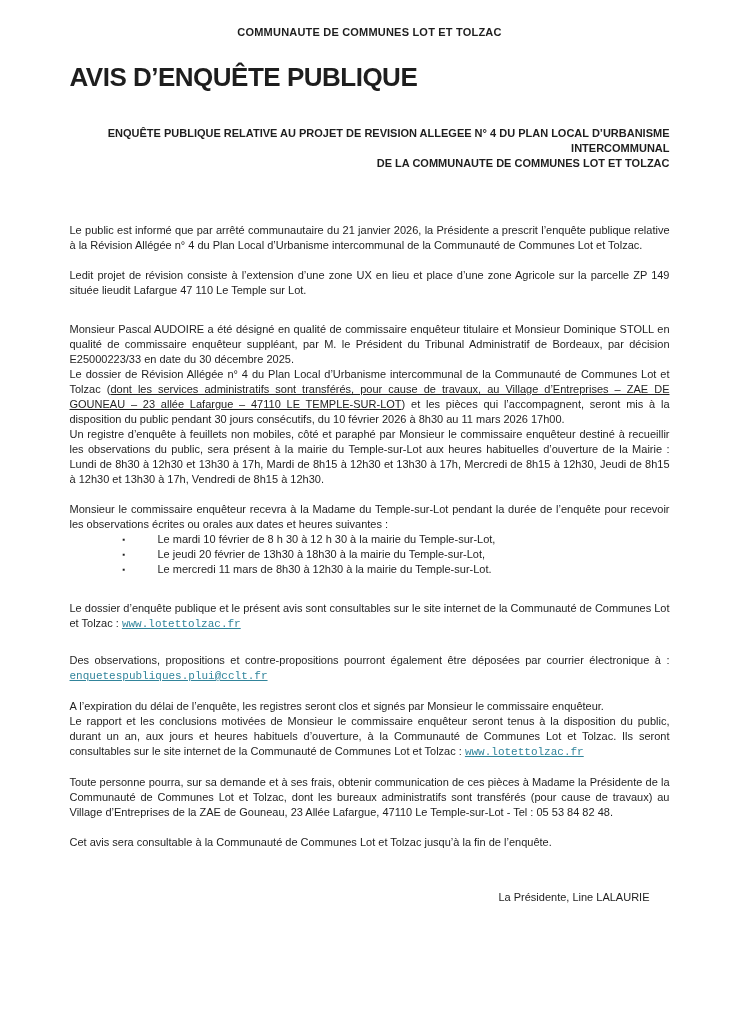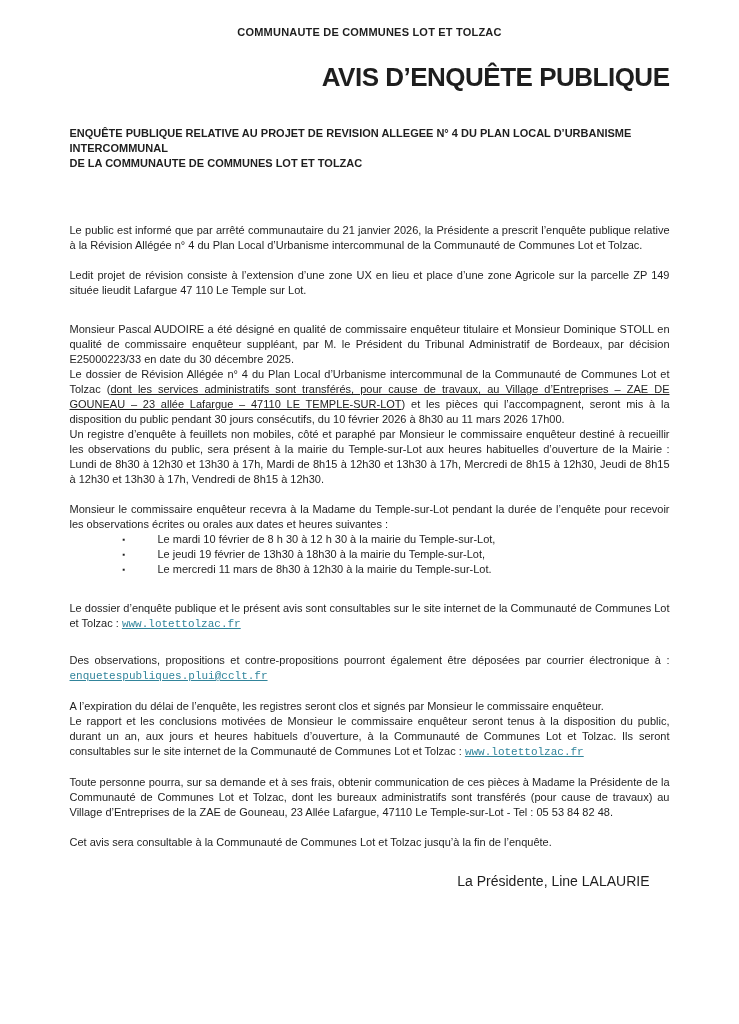--- a/index.html
+++ b/index.html
@@ -18,28 +18,28 @@
 
   
   .org-line {
     text-align: center;
     font-weight: bold;
     font-size: 11px;
     letter-spacing: 0.2px;
     margin-top: 6px;
   }
   .doc-title {
-    text-align: right;
+    text-align: left;
     font-weight: bold;
     font-size: 26px;
     letter-spacing: -0.5px;
     margin-top: 24px;
   }
   .doc-subtitle {
-    text-align: left;
+    text-align: right;
     font-weight: bold;
     font-size: 11px;
     line-height: 15px;
     margin-top: 33px;
   }
 
   
   .content { margin-top: 52px; }
   .para {
     font-size: 11px;
@@ -66,25 +66,25 @@
   }
   ul.permanences .bullet {
     width: 35px;
     margin-left: 53px;
     font-size: 8px;
     line-height: 15px;
     flex: 0 0 auto;
   }
 
   .signature {
-    font-size: 14px;
+    font-size: 11px;
     line-height: 15px;
     text-align: right;
     padding-right: 20px;
-    margin-top: 24px;
+    margin-top: 40px;
   }
 </style>
 </head>
 <body>
 
 <div class="page">
 
   <div class="org-line">COMMUNAUTE DE COMMUNES LOT ET TOLZAC</div>
   <div class="doc-title">AVIS D’ENQUÊTE PUBLIQUE</div>
   <div class="doc-subtitle">
@@ -106,21 +106,21 @@
 
     <div class="gap-sm">
       <p class="para">Monsieur le commissaire enquêteur recevra à la Madame du Temple-sur-Lot pendant la durée de l’enquête pour recevoir les observations écrites ou orales aux dates et heures suivantes :</p>
       <ul class="permanences">
         <li>
             <span class="bullet">▪</span>
             <span>Le mardi 10 février de 8 h 30 à 12 h 30 à la mairie du Temple-sur-Lot,</span>
           </li>
         <li>
             <span class="bullet">▪</span>
-            <span>Le jeudi 19 février de 13h30 à 18h30 à la mairie du Temple-sur-Lot,</span>
+            <span>Le jeudi 20 février de 13h30 à 18h30 à la mairie du Temple-sur-Lot,</span>
           </li>
         <li>
             <span class="bullet">▪</span>
             <span>Le mercredi 11 mars de 8h30 à 12h30 à la mairie du Temple-sur-Lot.</span>
           </li>
       </ul>
     </div>
 
     <p class="para gap-lg"><span>Le dossier d’enquête publique et le présent avis sont consultables sur le site internet de la Communauté de Communes Lot et Tolzac : </span><a class="link" href="#">www.lotettolzac.fr</a></p>
 

